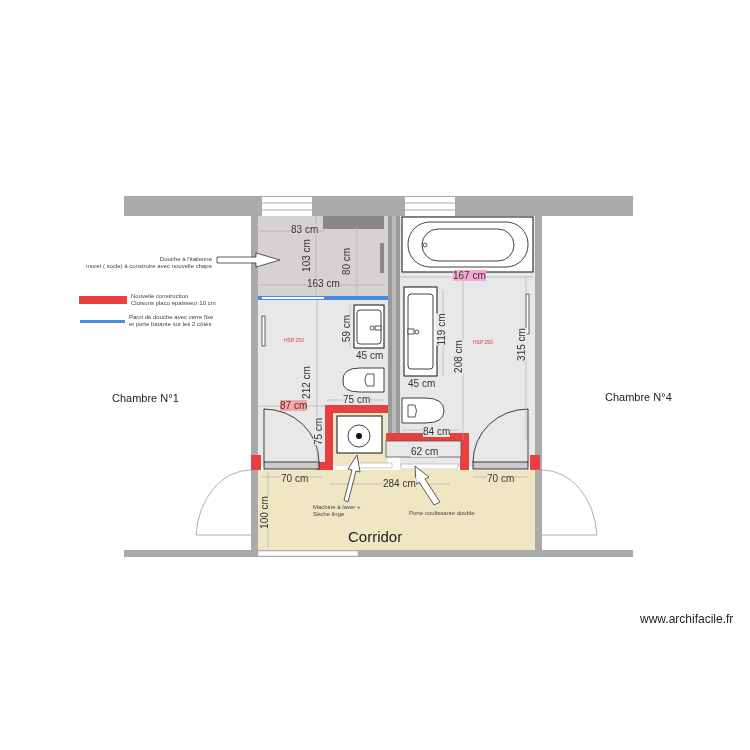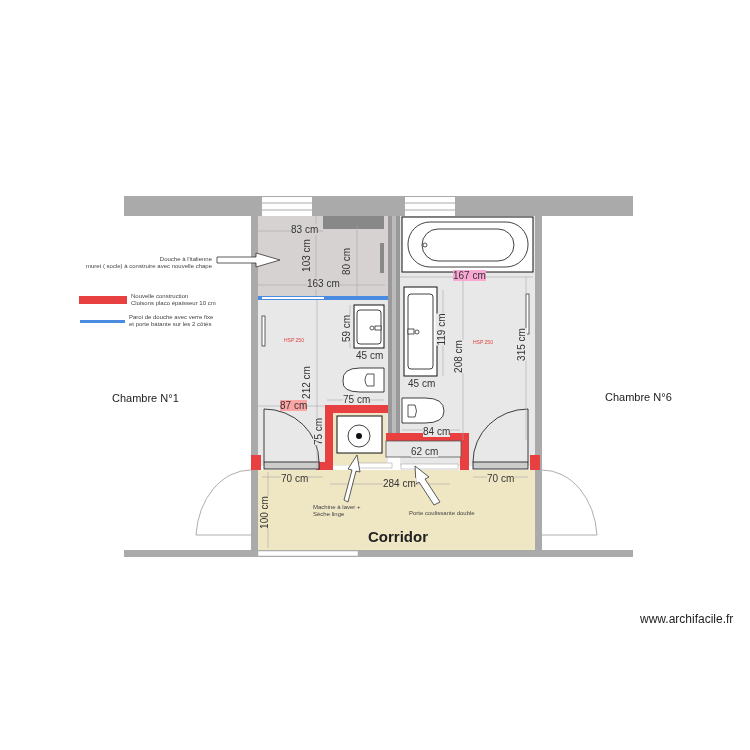--- a/index.html
+++ b/index.html
@@ -165,22 +165,22 @@
   <div>Paroi de douche avec verre fixe</div>
   <div>et porte batante sur les 2 côtés</div>
 </div>
 <div class="lbl note" style="left:313px;top:504px;">
   <div>Machine à laver +</div>
   <div>Sèche linge</div>
 </div>
 <div class="lbl note" style="left:409px;top:510px;">Porte coulissante double</div>
 
 <div class="lbl room-name" style="left:112px;top:392px;">Chambre N°1</div>
-<div class="lbl room-name" style="left:605px;top:391px;">Chambre N°6</div>
-<div class="lbl corridor-label" style="left:368px;top:528px;font-weight:bold;">Corridor</div>
+<div class="lbl room-name" style="left:605px;top:391px;">Chambre N°4</div>
+<div class="lbl corridor-label" style="left:348px;top:528px;">Corridor</div>
 <div class="lbl hsp" style="left:284px;top:337px;">HSP 250</div>
 <div class="lbl hsp" style="left:473px;top:339px;">HSP 250</div>
 
 <div class="lbl dim" style="left:291px;top:224px;background:#d6d2d2;">83 cm</div>
 <div class="lbl dim" style="left:307px;top:278px;background:#d6d2d2;">163 cm</div>
 <div class="lbl dim" style="left:453px;top:270px;background:#f9a8d4;">167 cm</div>
 <div class="lbl dim" style="left:356px;top:350px;">45 cm</div>
 <div class="lbl dim" style="left:408px;top:378px;">45 cm</div>
 <div class="lbl dim" style="left:343px;top:394px;background:#e8e8e8;">75 cm</div>
 <div class="lbl dim" style="left:280px;top:400px;background:#fca5a5;">87 cm</div>

